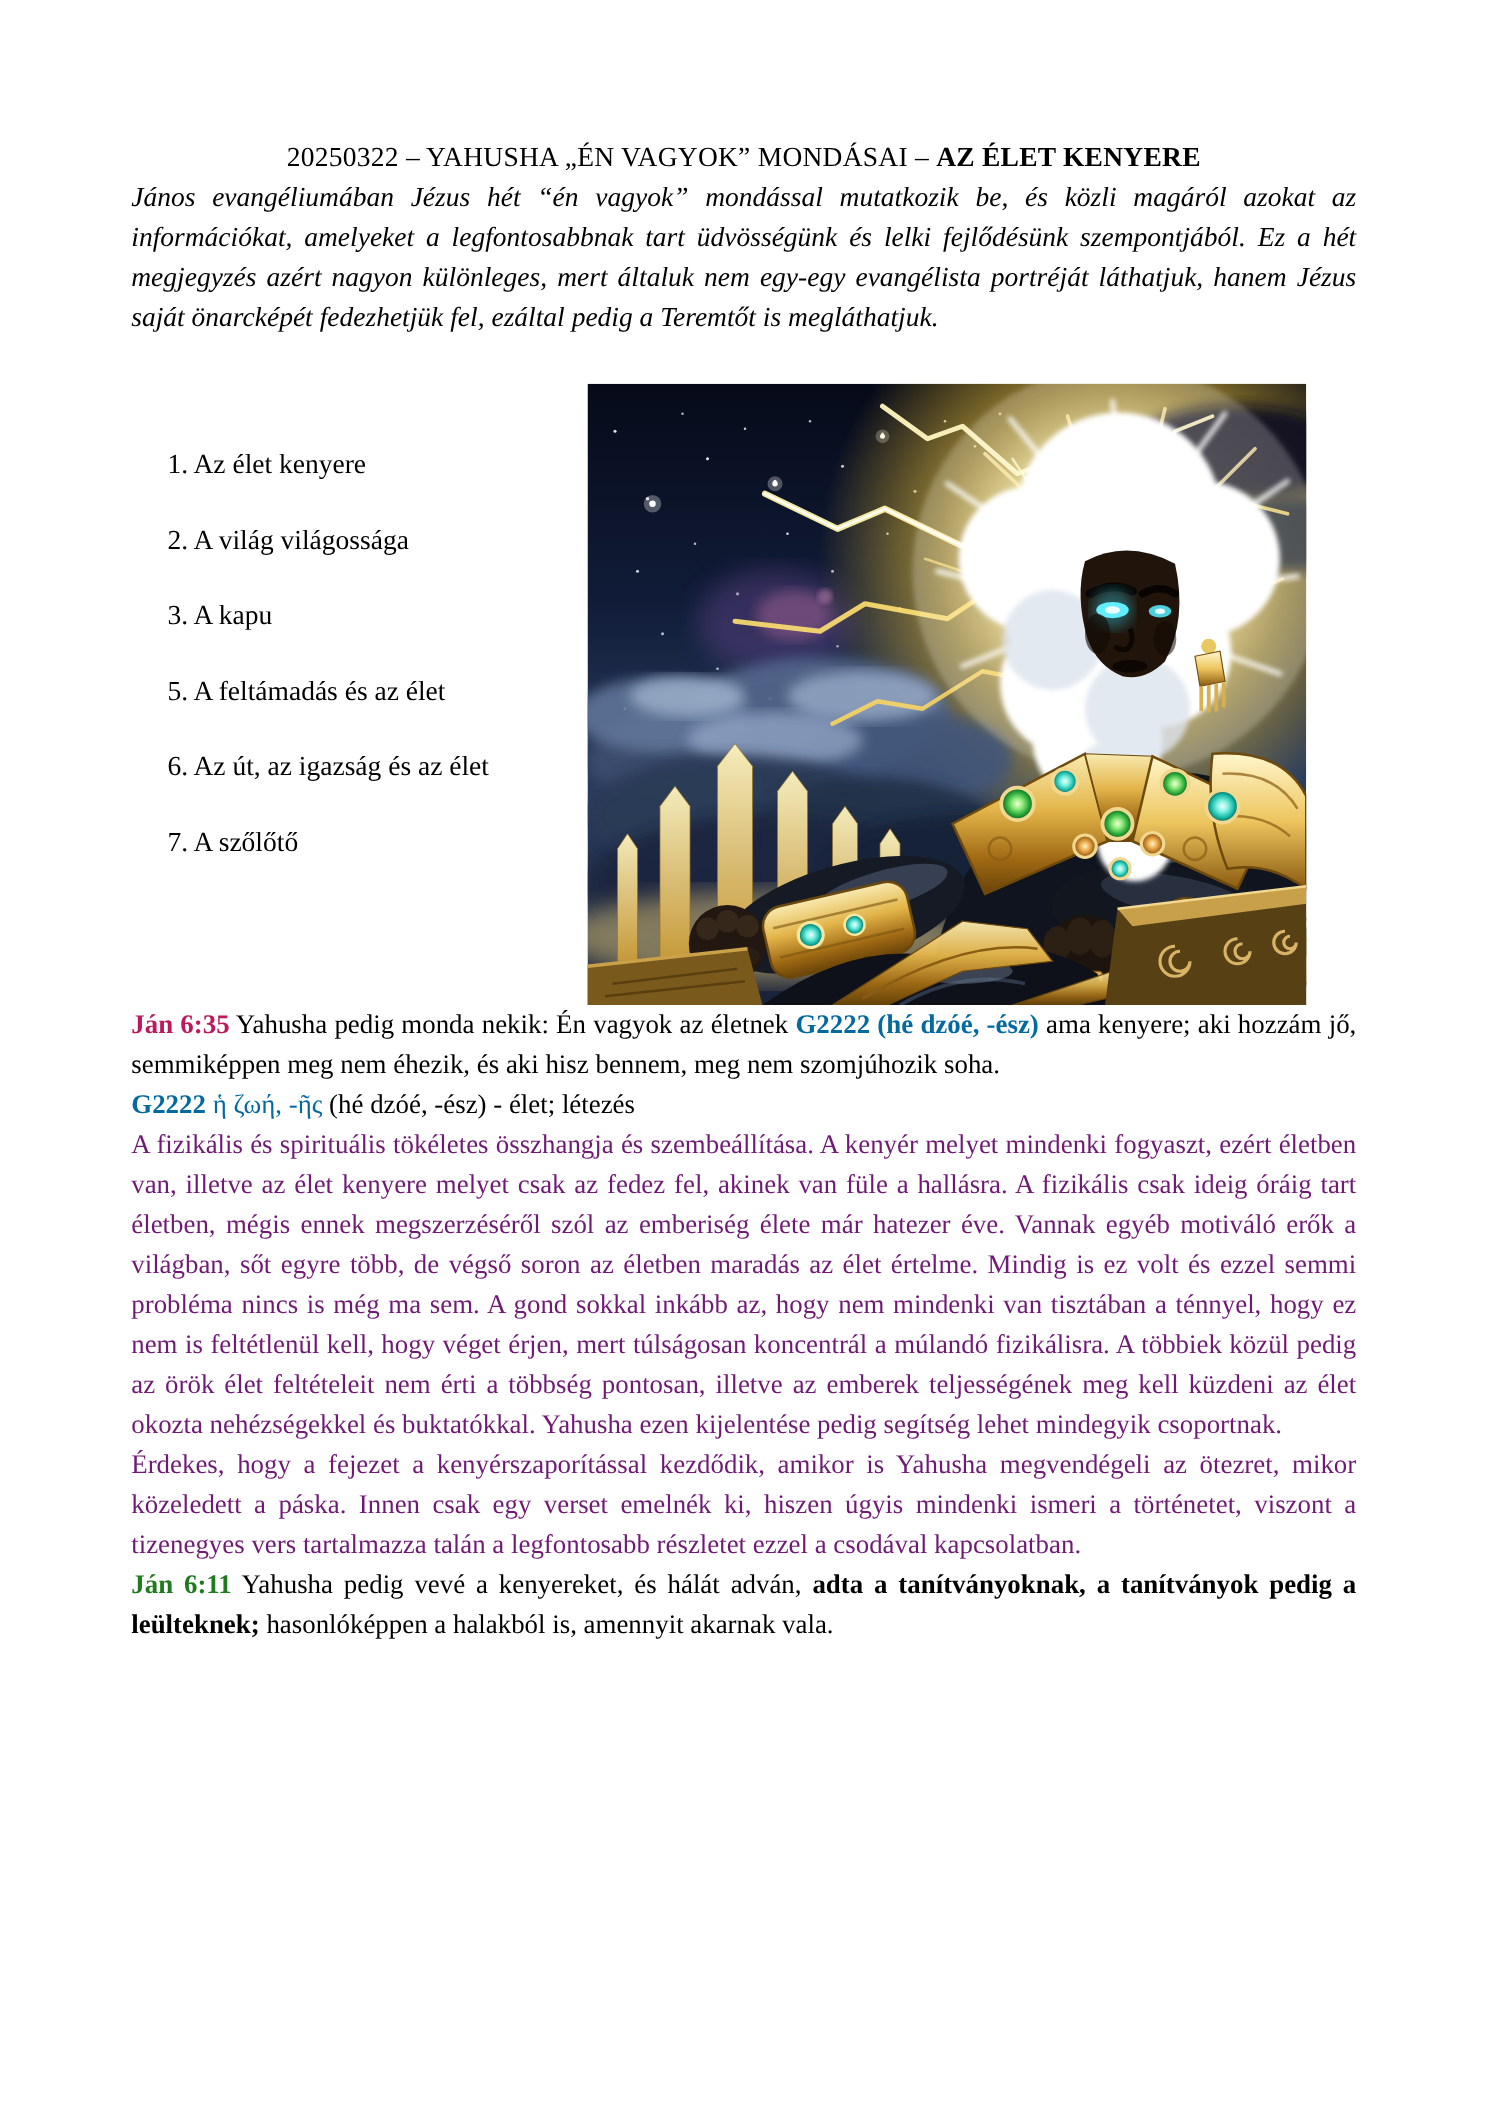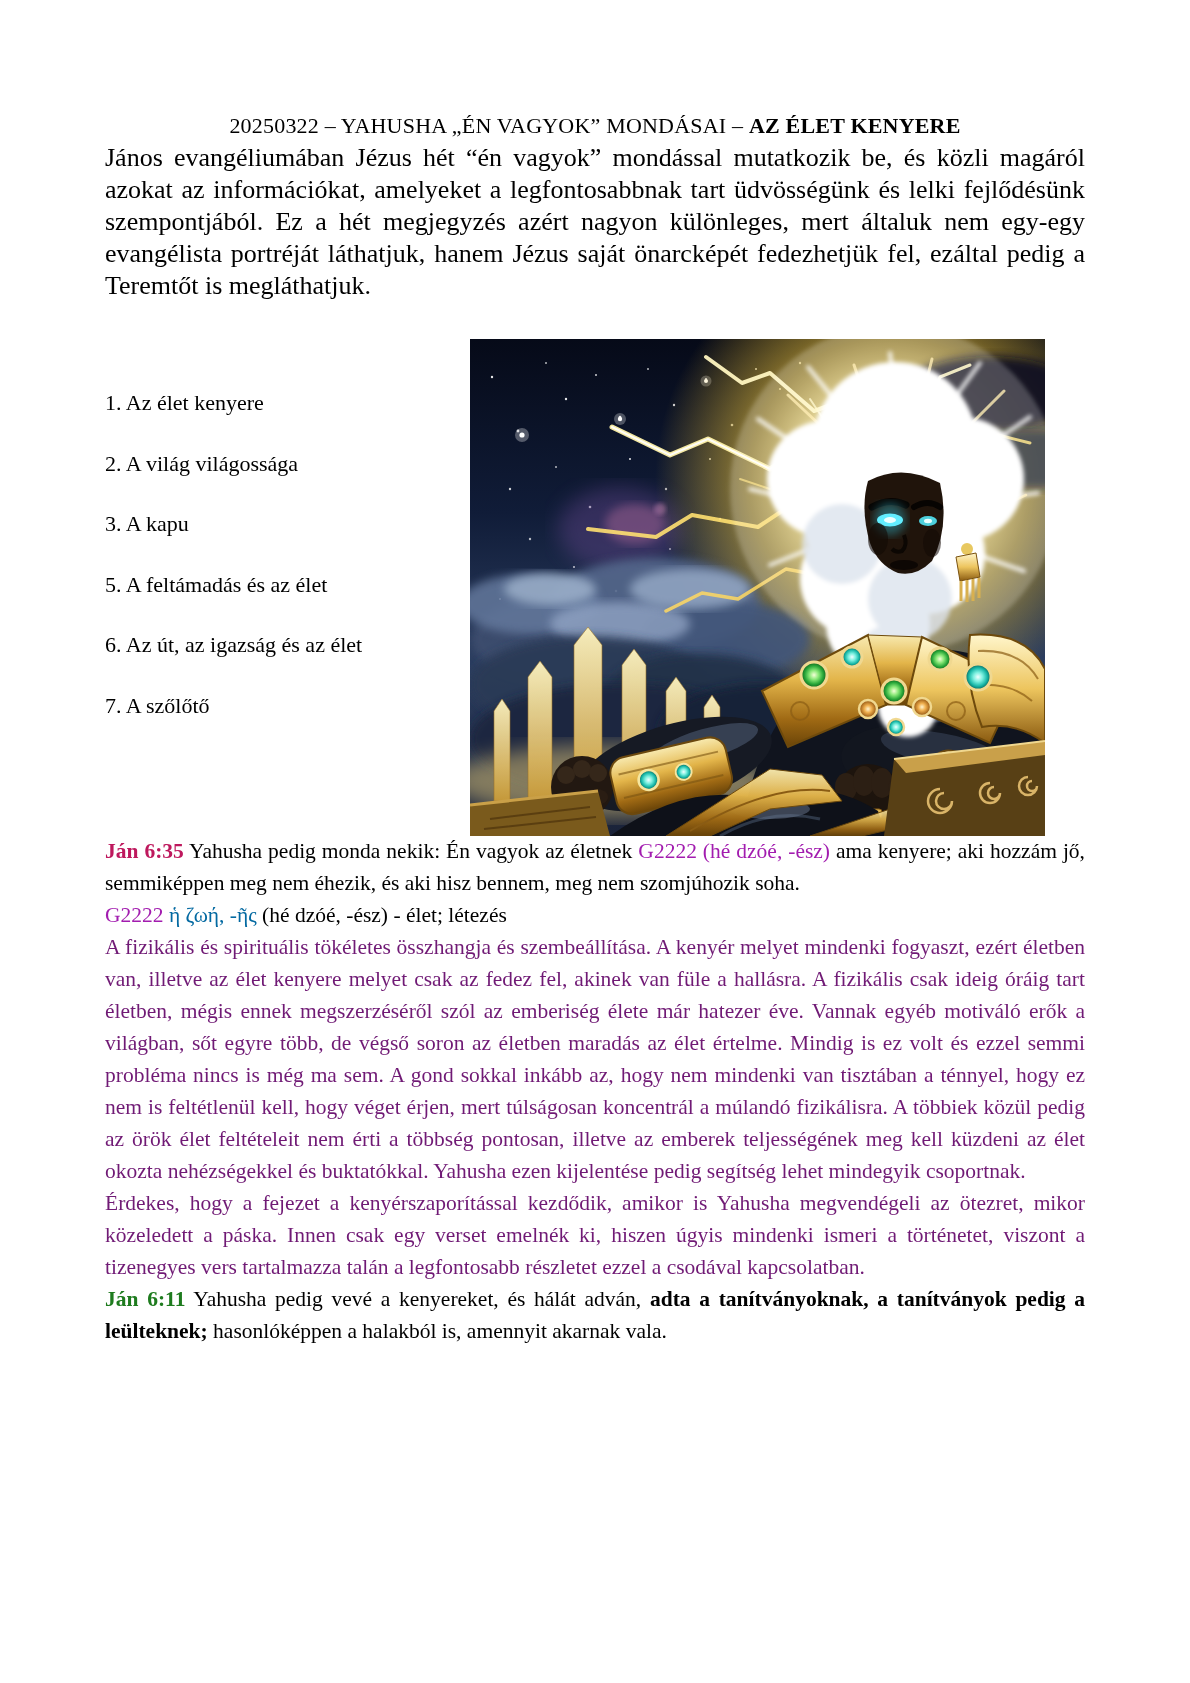--- a/index.html
+++ b/index.html
@@ -21,41 +21,42 @@
     padding-top:110px;
     text-align:center;
     font-size:22px;
     font-weight:normal;
     line-height:32px;
     letter-spacing:.2px;
   }
   .doc-title .bold{font-weight:bold;}
   .intro{
     margin:63px 0 0 0;
+    font-style:italic;
     text-align:justify;
-    font-size:26px;
+    font-size:22px;
   }
   .middle{position:relative;height:533px;}
   .toc{position:absolute;left:0;top:85px;font-size:22px;}
-  .toc-item{height:60.5px;white-space:nowrap;}
+  .toc-item{height:60.5px;white-space:nowrap;margin-left:29px;}
   .art{
     position:absolute;left:365px;top:37px;
     width:575px;height:497px;
   }
   .art svg{display:block;width:575px;height:497px;}
   p.body-par{margin:0;text-align:justify;}
   .verse1{margin-top:46px;}
   .strongdef{margin-top:6px;text-align:left;}
   .comm{color:#701a75;}
   .comm1{margin-top:23px;}
   .comm2{margin-top:8px;}
   .verse2{margin-top:48px;}
   .ref-red{color:#be185d;font-weight:bold;}
   .ref-green{color:#1E7B1E;font-weight:bold;}
-  .strong-blue{color:#a21caf;font-weight:normal;}
+  .strong-blue{color:#0369a1;font-weight:bold;}
   .greek-blue{color:#0369a1;}
   .b{font-weight:bold;}
 </style>
 </head>
 <body>
 
 <div class="page">
 
   <h1 class="doc-title"><span>20250322 – YAHUSHA „ÉN VAGYOK” MONDÁSAI – </span><span class="bold">AZ ÉLET KENYERE</span></h1>
 

